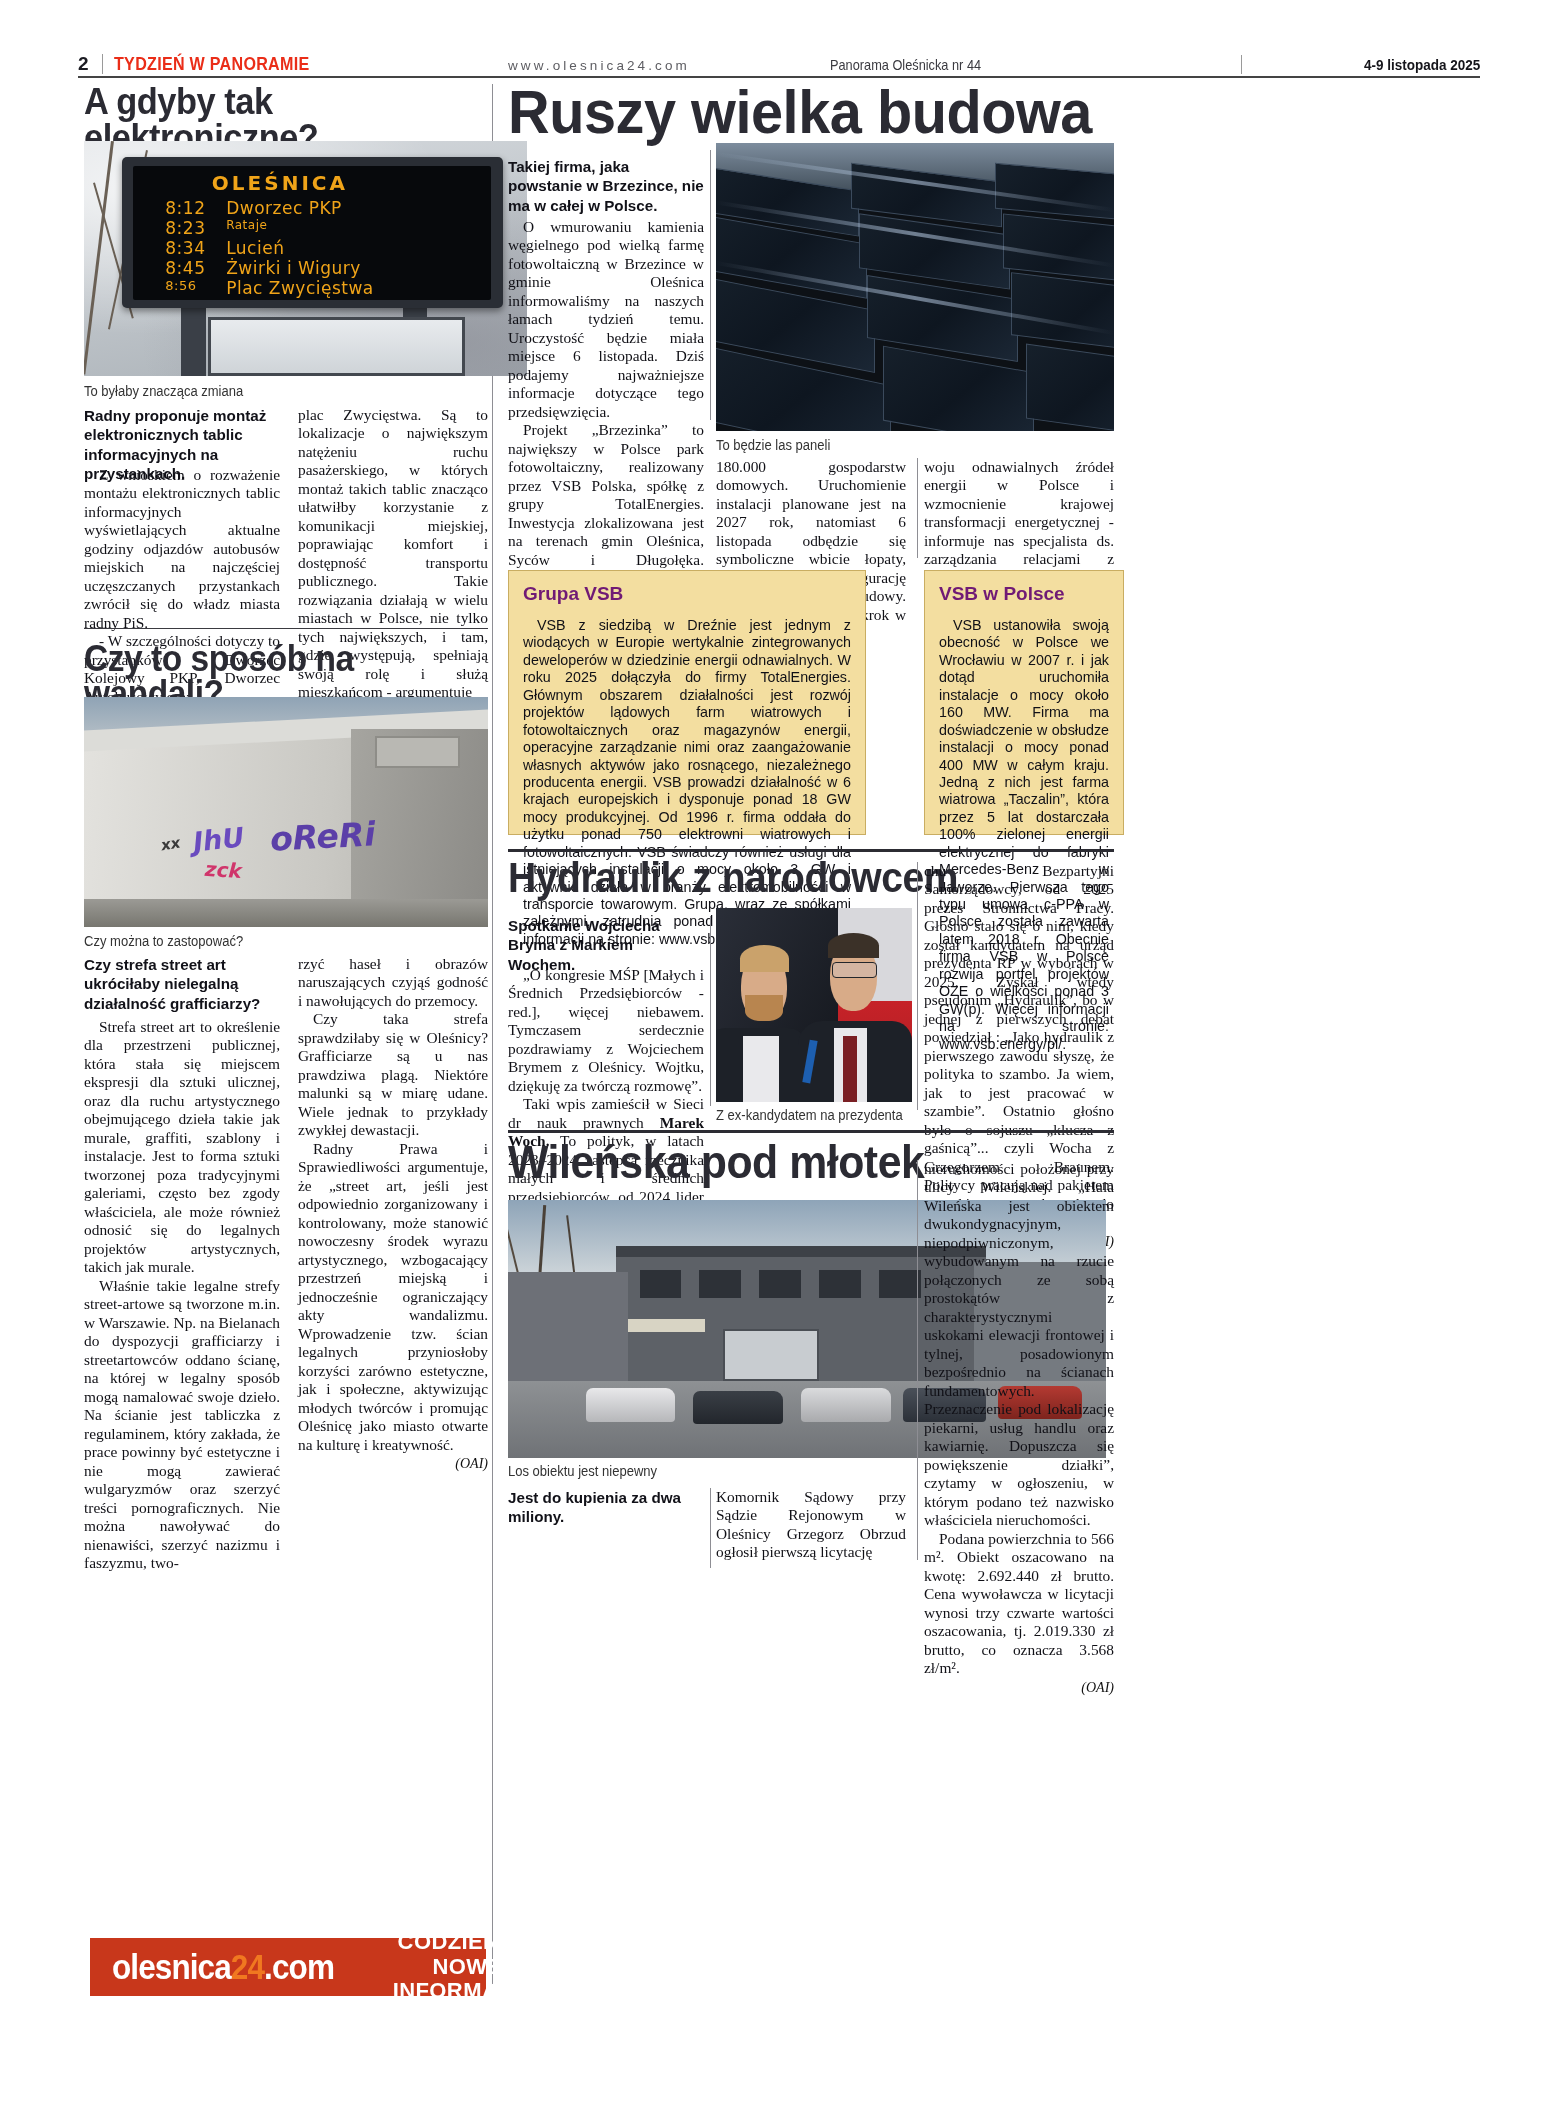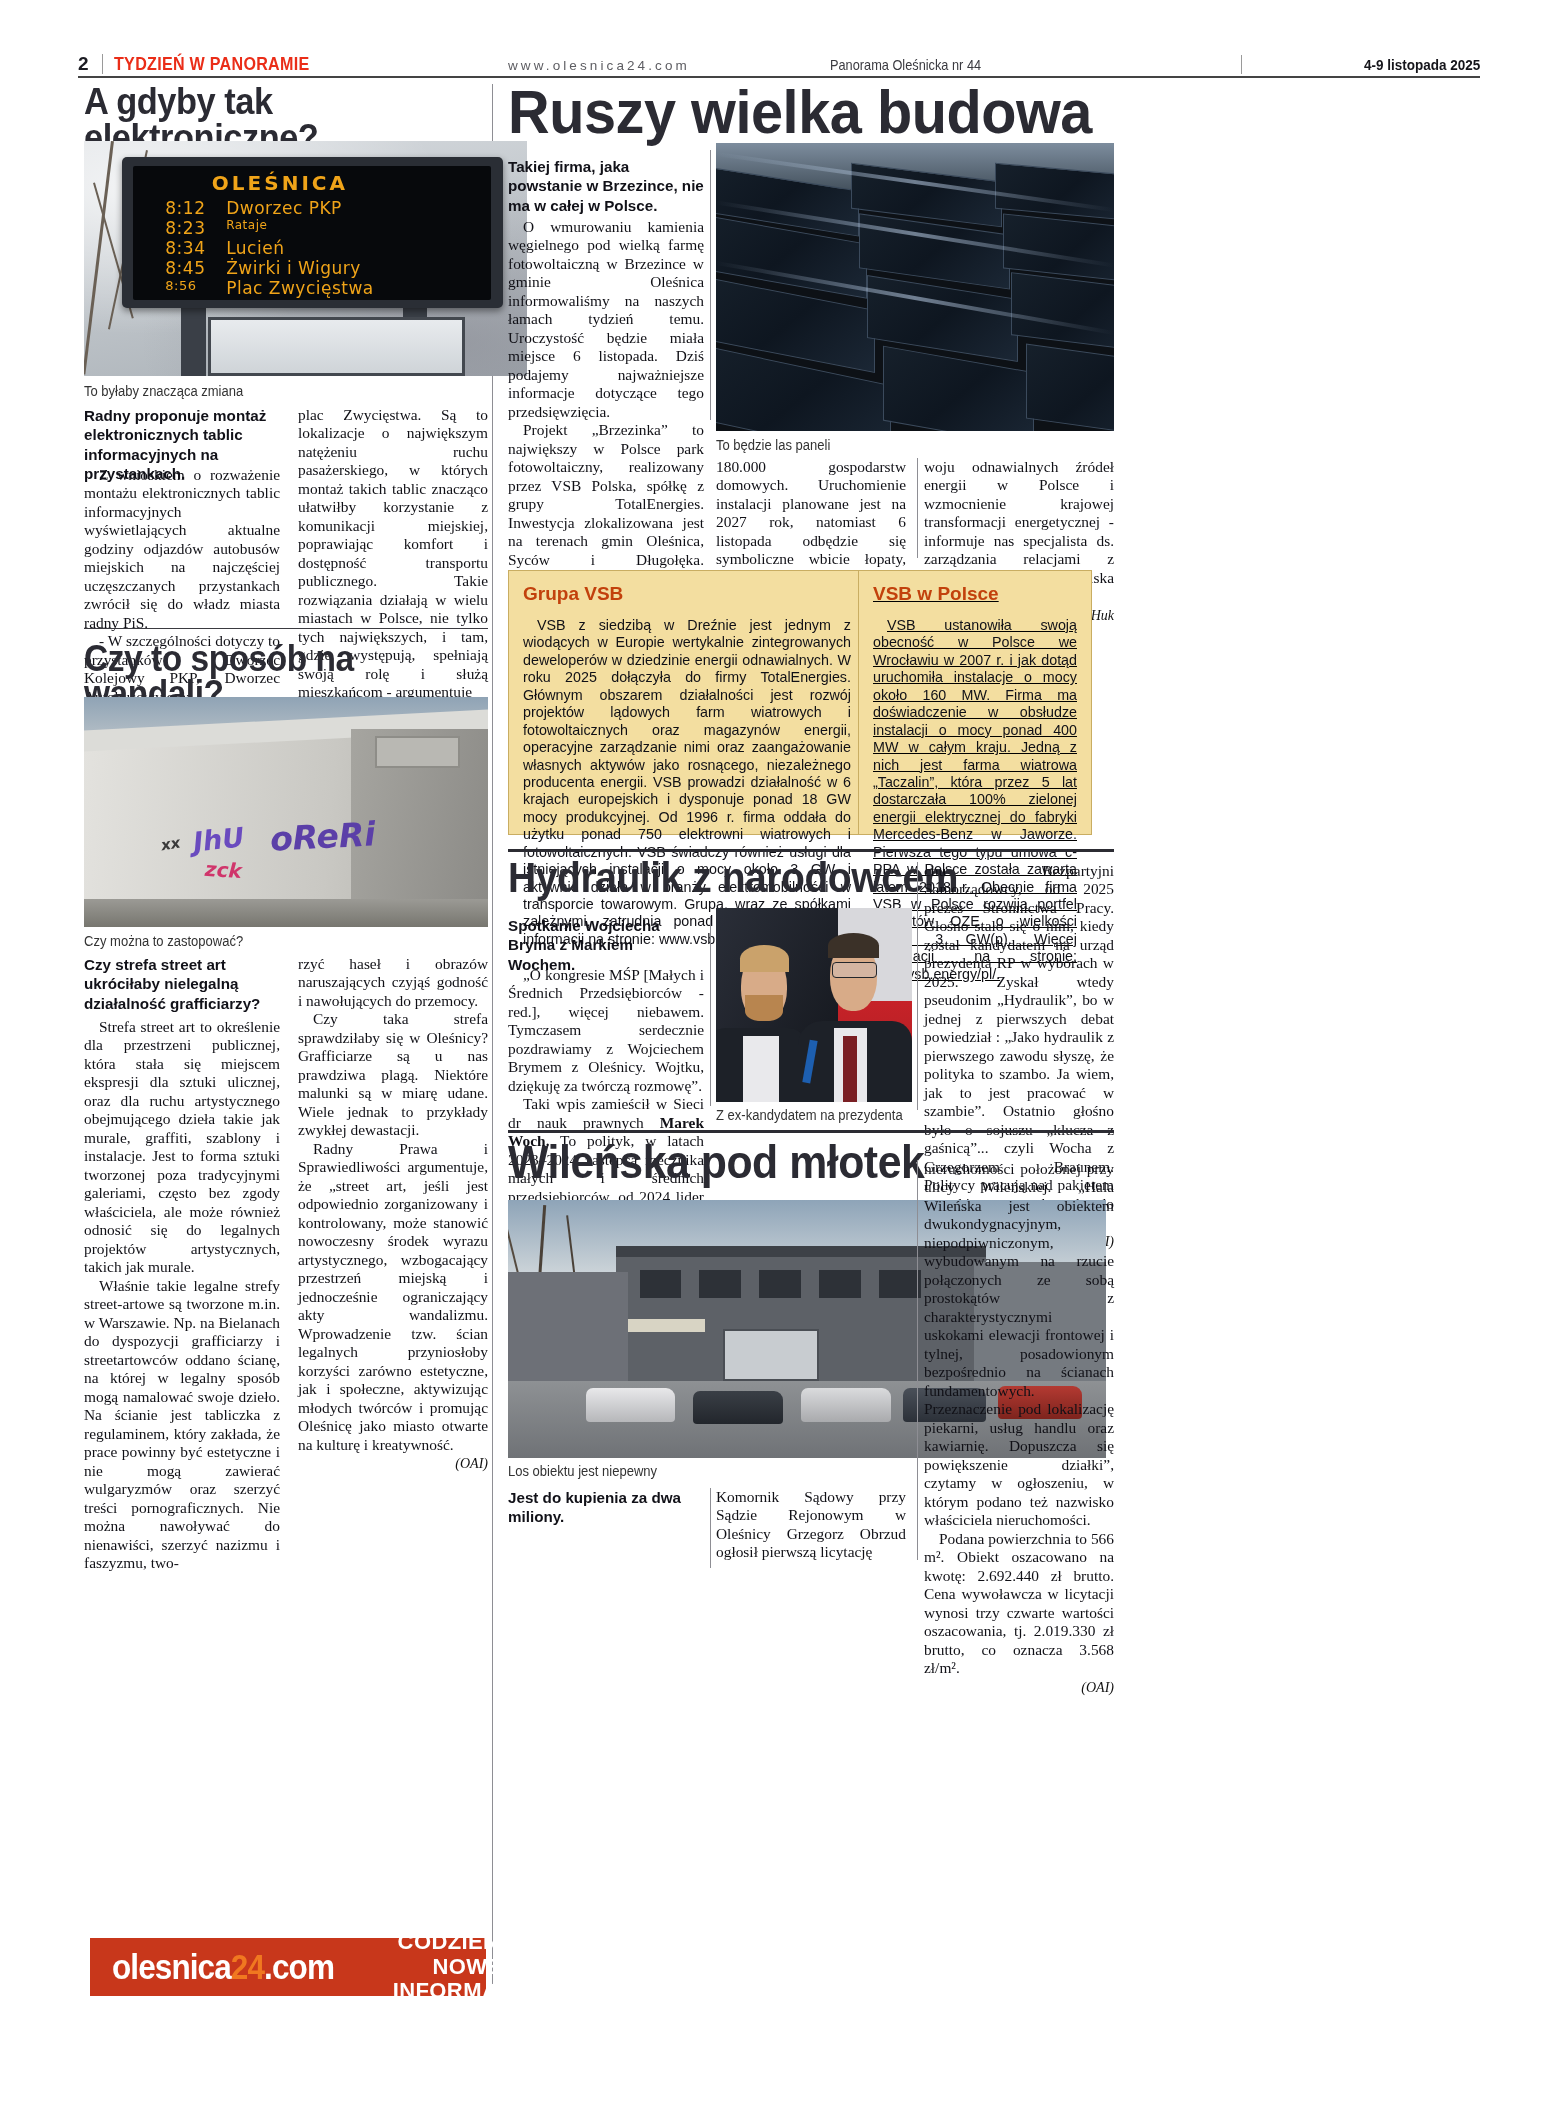--- a/index.html
+++ b/index.html
@@ -43,21 +43,21 @@
   .body p{margin:0;text-indent:15px;}
   .body p.noind{text-indent:0;}
   .sig{font-family:"Liberation Serif",serif;font-style:italic;font-size:14px;text-align:right;color:#111;margin-top:2px;}
   .caption{font-family:"Liberation Sans Narrow","Liberation Sans",sans-serif;font-size:14px;color:#333;transform:scaleX(.93);transform-origin:left top;}
   b.n{font-weight:bold;}
   
   .infobox{
     position:absolute;background:#f3deA0;border:1px solid #c9ad62;
     box-sizing:border-box;padding:12px 14px 14px 14px;
   }
-  .ib-title{font-family:"Liberation Sans",sans-serif;font-weight:bold;font-size:19px;color:#c2410c;margin-bottom:12px;}
+  .ib-title{font-family:"Liberation Sans",sans-serif;font-weight:bold;font-size:19px;color:#701a75;margin-bottom:12px;}
   .ib-body{font-family:"Liberation Sans Narrow","Liberation Sans",sans-serif;font-size:14.3px;line-height:1.22;color:#101016;text-align:justify;hyphens:auto;}
   .ib-body p{margin:0;text-indent:14px;}
   
   .photo{position:absolute;overflow:hidden;background:#bdbdbd;}
   .photo *{position:absolute;}
   
   .ph-led{background:linear-gradient(180deg,#cfd4d8 0%,#b9bec4 42%,#9fa6ac 100%);}
   .led-sky{left:0;top:0;width:100%;height:100%;
     background:
       radial-gradient(ellipse at 12% 20%,rgba(255,255,255,.75),transparent 55%),
@@ -243,21 +243,21 @@
   <div class="colsep" style="left:710px;top:150px;height:270px;"></div>
   <div class="colsep" style="left:917px;top:458px;height:100px;"></div>
 
   <div class="infobox" style="left:508px;top:570px;width:358px;height:265px;">
     <div class="ib-title">Grupa VSB</div>
     <div class="ib-body">
       <p>VSB z siedzibą w Dreźnie jest jednym z wiodących w Europie wertykalnie zintegrowanych deweloperów w dziedzinie energii odnawialnych. W roku 2025 dołączyła do firmy TotalEnergies. Głównym obszarem działalności jest rozwój projektów lądowych farm wiatrowych i fotowoltaicznych oraz magazynów energii, operacyjne zarządzanie nimi oraz zaangażowanie własnych aktywów jako rosnącego, niezależnego producenta energii. VSB prowadzi działalność w 6 krajach europejskich i dysponuje ponad 18 GW mocy produkcyjnej. Od 1996 r. firma oddała do użytku ponad 750 elektrowni wiatrowych i fotowoltaicznych. VSB świadczy również usługi dla istniejących instalacji o mocy około 3 GW i aktywnie działa w branży elektromobilności w transporcie towarowym. Grupa, wraz ze spółkami zależnymi, zatrudnia ponad 500 osób. Więcej informacji na stronie: www.vsb.energy.</p>
     </div>
   </div>
 
-  <div class="infobox" style="left:858px;top:570px;width:234px;height:265px;text-decoration:underline;">
+  <div class="infobox" style="left:924px;top:570px;width:200px;height:265px;">
     <div class="ib-title">VSB w Polsce</div>
     <div class="ib-body">
       <p>VSB ustanowiła swoją obecność w Polsce we Wrocławiu w 2007 r. i jak dotąd uruchomiła instalacje o mocy około 160 MW. Firma ma doświadczenie w obsłudze instalacji o mocy ponad 400 MW w całym kraju. Jedną z nich jest farma wiatrowa „Taczalin”, która przez 5 lat dostarczała 100% zielonej energii elektrycznej do fabryki Mercedes-Benz w Jaworze. Pierwsza tego typu umowa c-PPA w Polsce została zawarta latem 2018 r. Obecnie firma VSB w Polsce rozwija portfel projektów OZE o wielkości ponad 3 GW(p). Więcej informacji na stronie: www.vsb.energy/pl/.</p>
     </div>
   </div>
 
   <div class="hrule thick" style="left:508px;top:849px;width:606px;"></div>
 
   <h1 class="hl" style="position:absolute;left:508px;top:858px;width:640px;margin:0;font-size:42px;">Hydraulik z narodowcem</h1>
 

